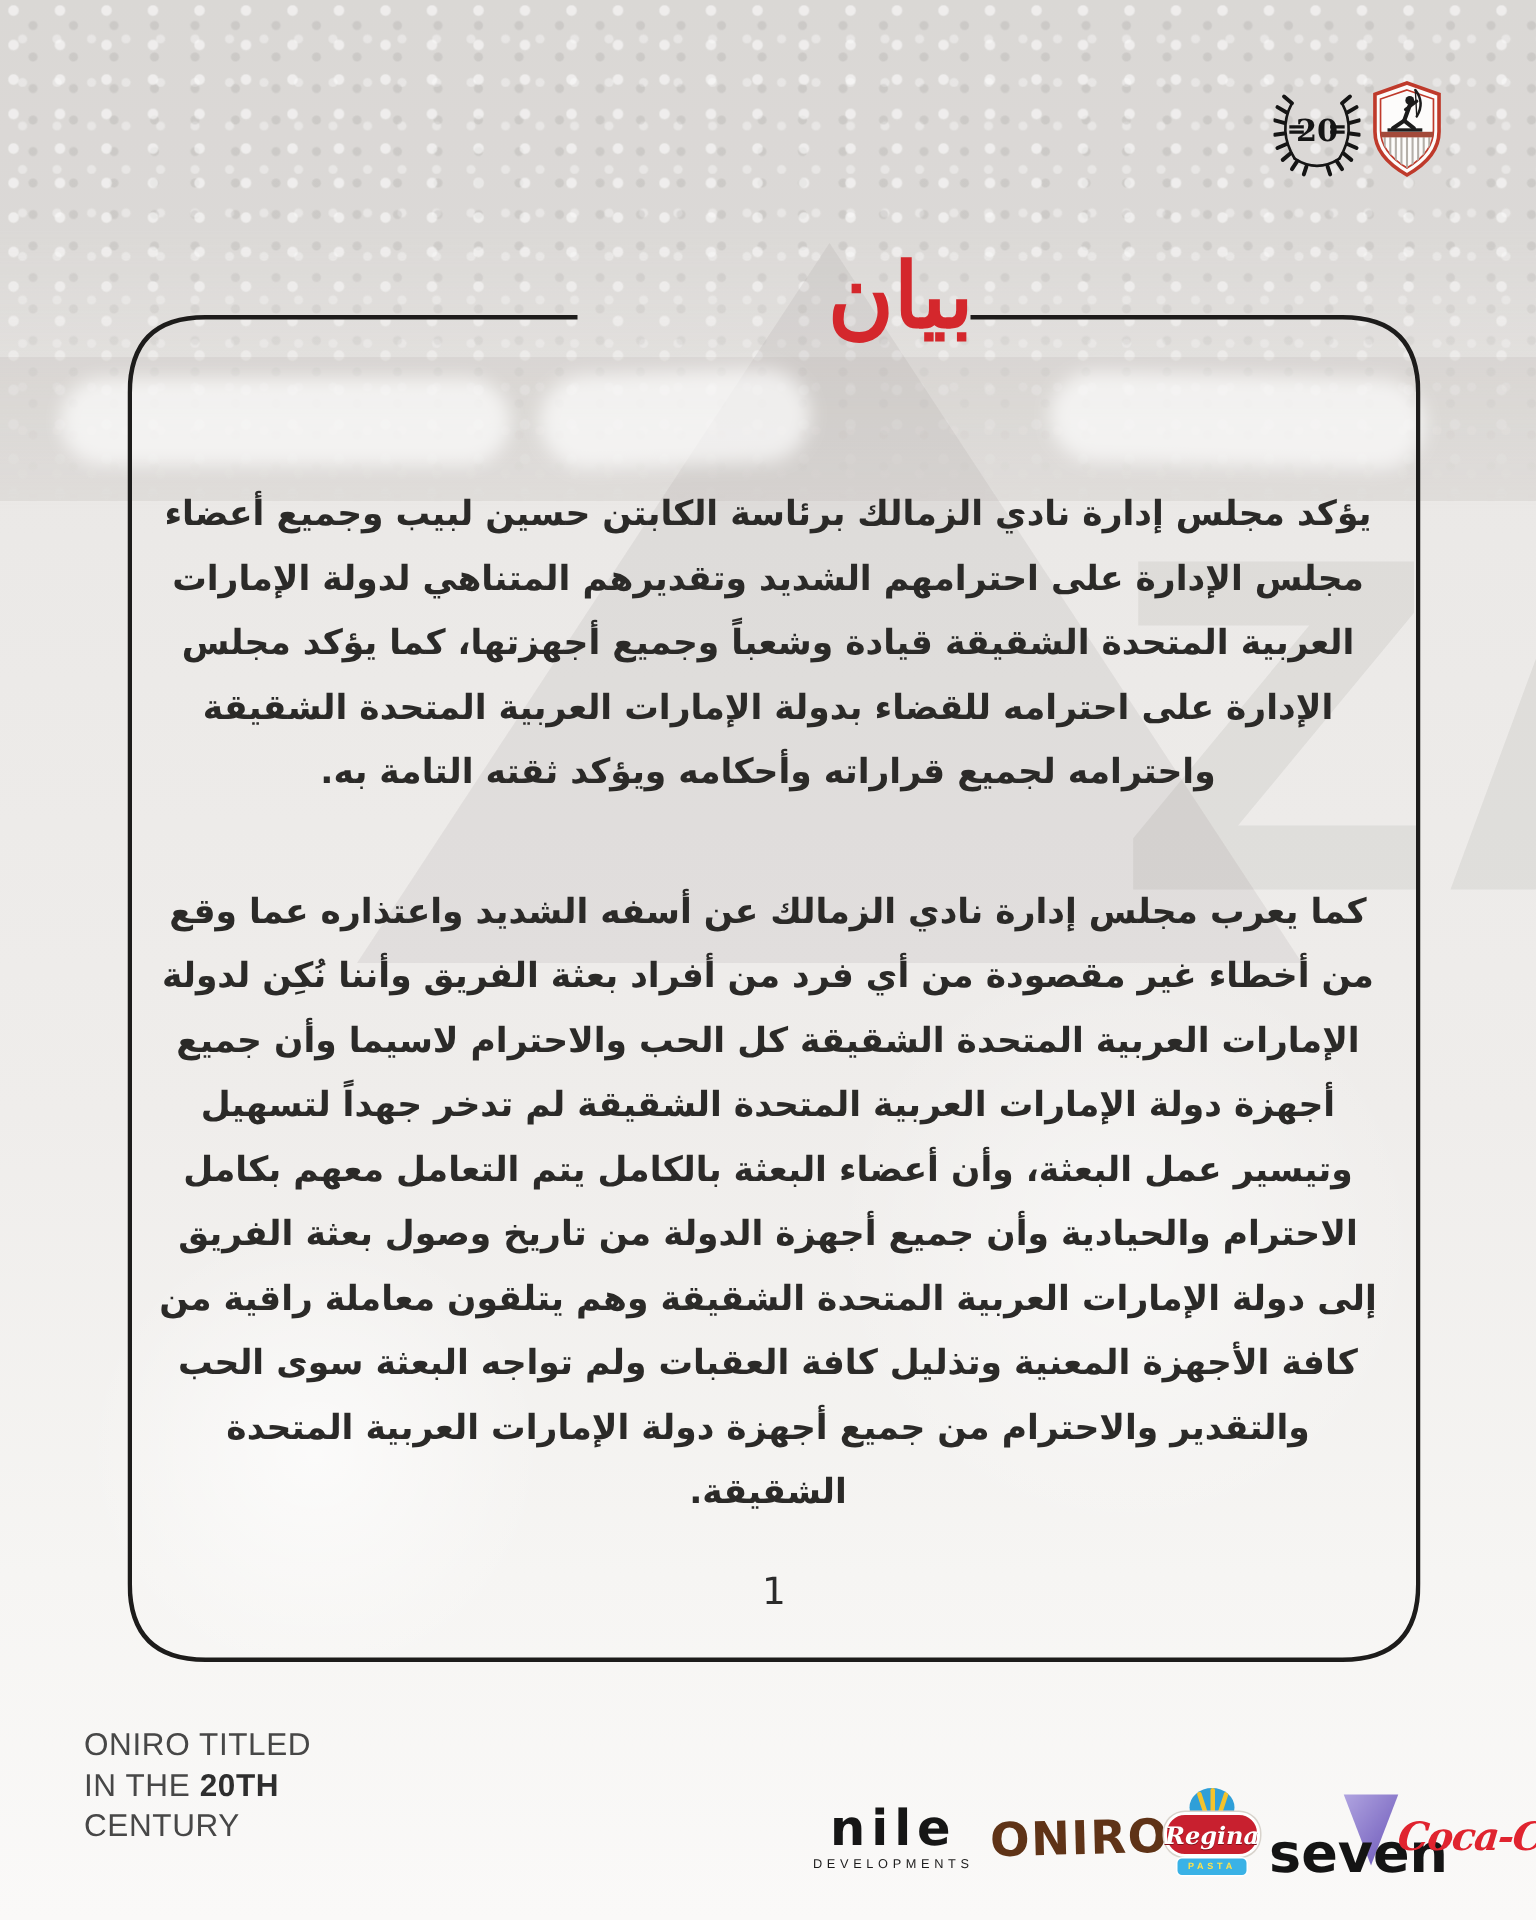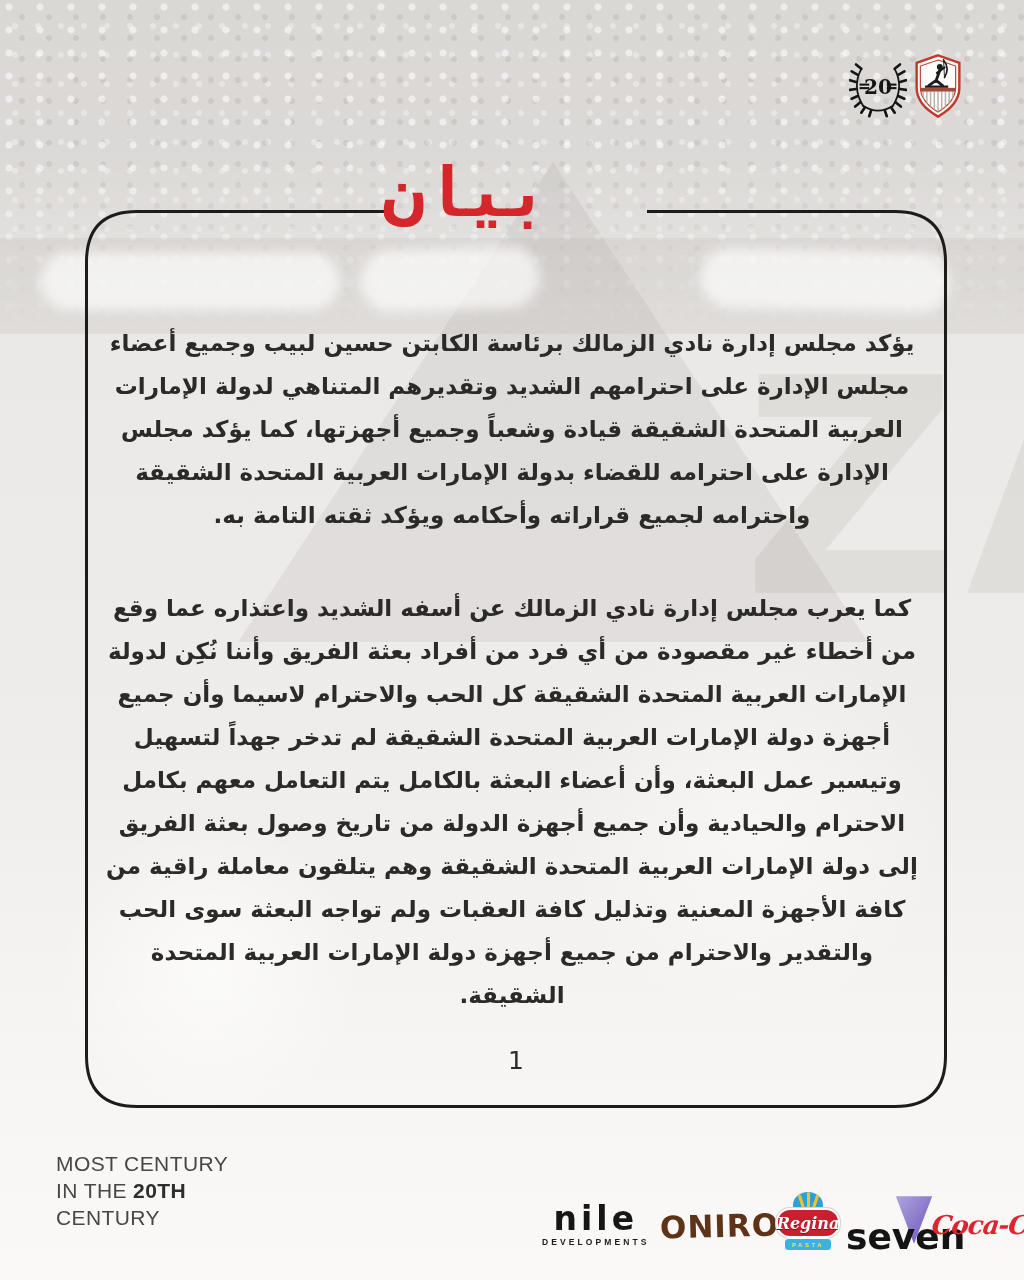--- a/index.html
+++ b/index.html
@@ -50,23 +50,23 @@
     position:absolute; left:540px; top:640px; width:420px; height:380px;
     background:radial-gradient(circle, rgba(255,255,255,.45) 0%, rgba(255,255,255,0) 70%);
   }
   
   .logo-wreath{ position:absolute; left:849px; top:58px; }
   .logo-crest { position:absolute; left:912px; top:50px; }
   
   .card-border{ position:absolute; left:85px; top:210px; }
   .page-title{
     position:absolute; left:383px; top:146px; width:266px;
-    text-align:left; direction:rtl;
-    font-size:69px; line-height:104px; font-weight:700; color:#d4272c;
-    font-family:Liberation Mono, monospace;
+    text-align:right; direction:rtl;
+    font-size:60px; line-height:104px; font-weight:700; color:#d4272c;
+    font-family:Liberation Sans, sans-serif;
   }
   .statement{
     position:absolute; left:100px; top:322px; width:824px;
     direction:rtl; text-align:center;
     font-weight:700; font-size:23px; line-height:43px; color:#2b2a28;
     font-family:"DejaVu Sans",sans-serif;
   }
   .statement p.first{ margin-bottom:50px; }
   .page-number{
     position:absolute; left:85px; top:1046px; width:862px;
@@ -77,21 +77,21 @@
   .tagline{
     position:absolute; left:56px; top:1150px;
     font-family:"Liberation Sans",sans-serif; font-weight:300;
     font-size:21px; line-height:27px; letter-spacing:.4px; color:#474747;
   }
   .tagline b{ font-weight:700; color:#2e2e2e;text-align:right; }
   .sponsors{ position:absolute; left:0; top:1190px; width:984px; height:80px; }
   .sp{ position:absolute; }
   .nile{ left:542px; top:14px; text-align:center; }
   .nile .word{ font-size:33px; line-height:30px; font-weight:800; letter-spacing:4px; color:#161616; font-family:"DejaVu Sans",sans-serif; }
-  .nile .sub{ font-size:8.5px; letter-spacing:3.1px; font-weight:700; color:#1c1c1c; margin-top:3px; font-family:"Liberation Sans",sans-serif; }
+  .nile .sub{ font-size:8.5px; letter-spacing:3.1px; font-weight:400; color:#1c1c1c; margin-top:3px; font-family:"Liberation Sans",sans-serif; }
   .oniro{ left:660px; top:18px; font-size:31px; font-weight:800; color:#5f3317; letter-spacing:1px; transform:rotate(-1.5deg); font-family:"DejaVu Sans",sans-serif; }
   .regina{ left:776px; top:2px; width:64px; height:66px; }
   .regina .wheat{ position:absolute; left:17px; top:0; width:30px; height:26px; border-radius:50%; background:#2f9fd8; overflow:hidden; }
   .regina .wheat i{ position:absolute; width:3px; height:22px; background:#f4c32c; border-radius:2px; }
   .regina .wheat i:nth-child(1){ left:8px;  top:2px; transform:rotate(-18deg); }
   .regina .wheat i:nth-child(2){ left:14px; top:0; }
   .regina .wheat i:nth-child(3){ left:20px; top:2px; transform:rotate(18deg); }
   .regina .shieldr{
     position:absolute; left:0; top:16px; width:64px; height:30px; border-radius:14px;
     background:#c8202f; border:2px solid #fff; box-shadow:0 0 0 1px #d8d3cc;
@@ -204,21 +204,21 @@
   <div class="page-title">بيان</div>
 
   <div class="statement" dir="rtl">
     <p class="first">يؤكد مجلس إدارة نادي الزمالك برئاسة الكابتن حسين لبيب وجميع أعضاء مجلس الإدارة على احترامهم الشديد وتقديرهم المتناهي لدولة الإمارات العربية المتحدة الشقيقة قيادة وشعباً وجميع أجهزتها، كما يؤكد مجلس الإدارة على احترامه للقضاء بدولة الإمارات العربية المتحدة الشقيقة واحترامه لجميع قراراته وأحكامه ويؤكد ثقته التامة به.</p>
     <p>كما يعرب مجلس إدارة نادي الزمالك عن أسفه الشديد واعتذاره عما وقع من أخطاء غير مقصودة من أي فرد من أفراد بعثة الفريق وأننا نُكِن لدولة الإمارات العربية المتحدة الشقيقة كل الحب والاحترام لاسيما وأن جميع أجهزة دولة الإمارات العربية المتحدة الشقيقة لم تدخر جهداً لتسهيل وتيسير عمل البعثة، وأن أعضاء البعثة بالكامل يتم التعامل معهم بكامل الاحترام والحيادية وأن جميع أجهزة الدولة من تاريخ وصول بعثة الفريق إلى دولة الإمارات العربية المتحدة الشقيقة وهم يتلقون معاملة راقية من كافة الأجهزة المعنية وتذليل كافة العقبات ولم تواجه البعثة سوى الحب والتقدير والاحترام من جميع أجهزة دولة الإمارات العربية المتحدة الشقيقة.</p>
   </div>
 
   <div class="page-number">1</div>
 
   <div class="tagline">
-    <div>MOST CENTURY</div>
+    <div>ONIRO TITLED</div>
     <div><span>IN THE </span><b>20TH</b></div>
     <div>CENTURY</div>
   </div>
 
   <div class="sponsors">
 
     <div class="sp nile">
       <div class="word">nile</div>
       <div class="sub">DEVELOPMENTS</div>
     </div>

